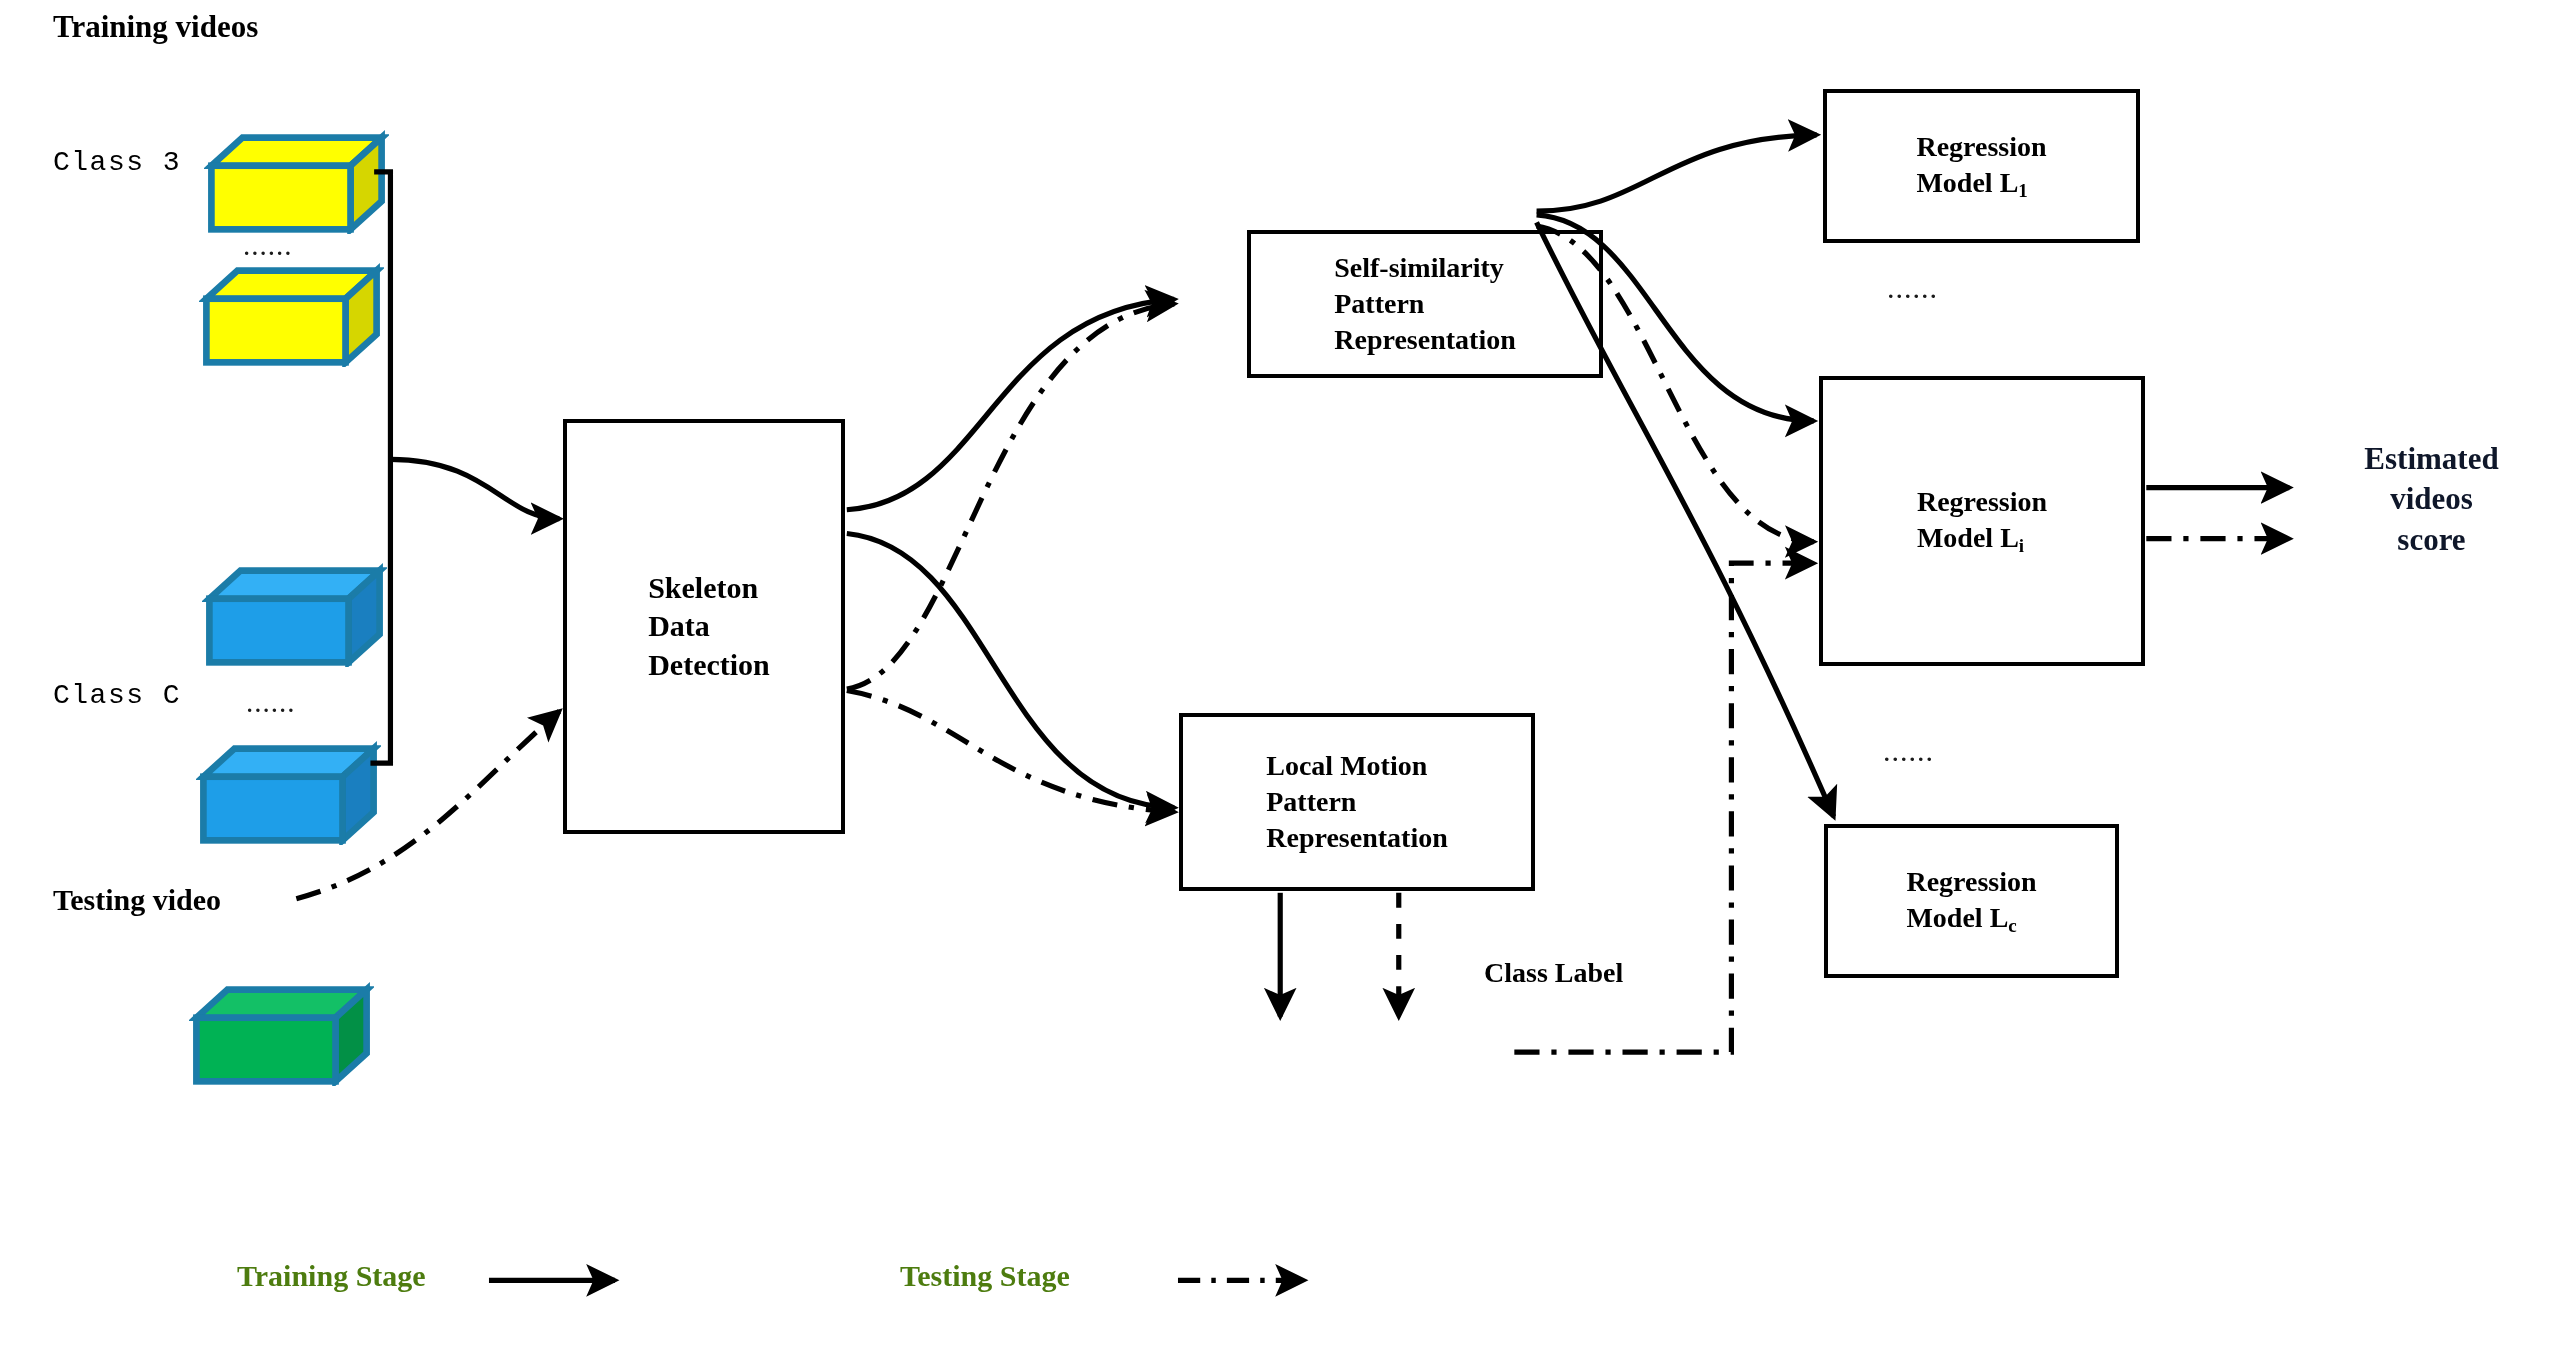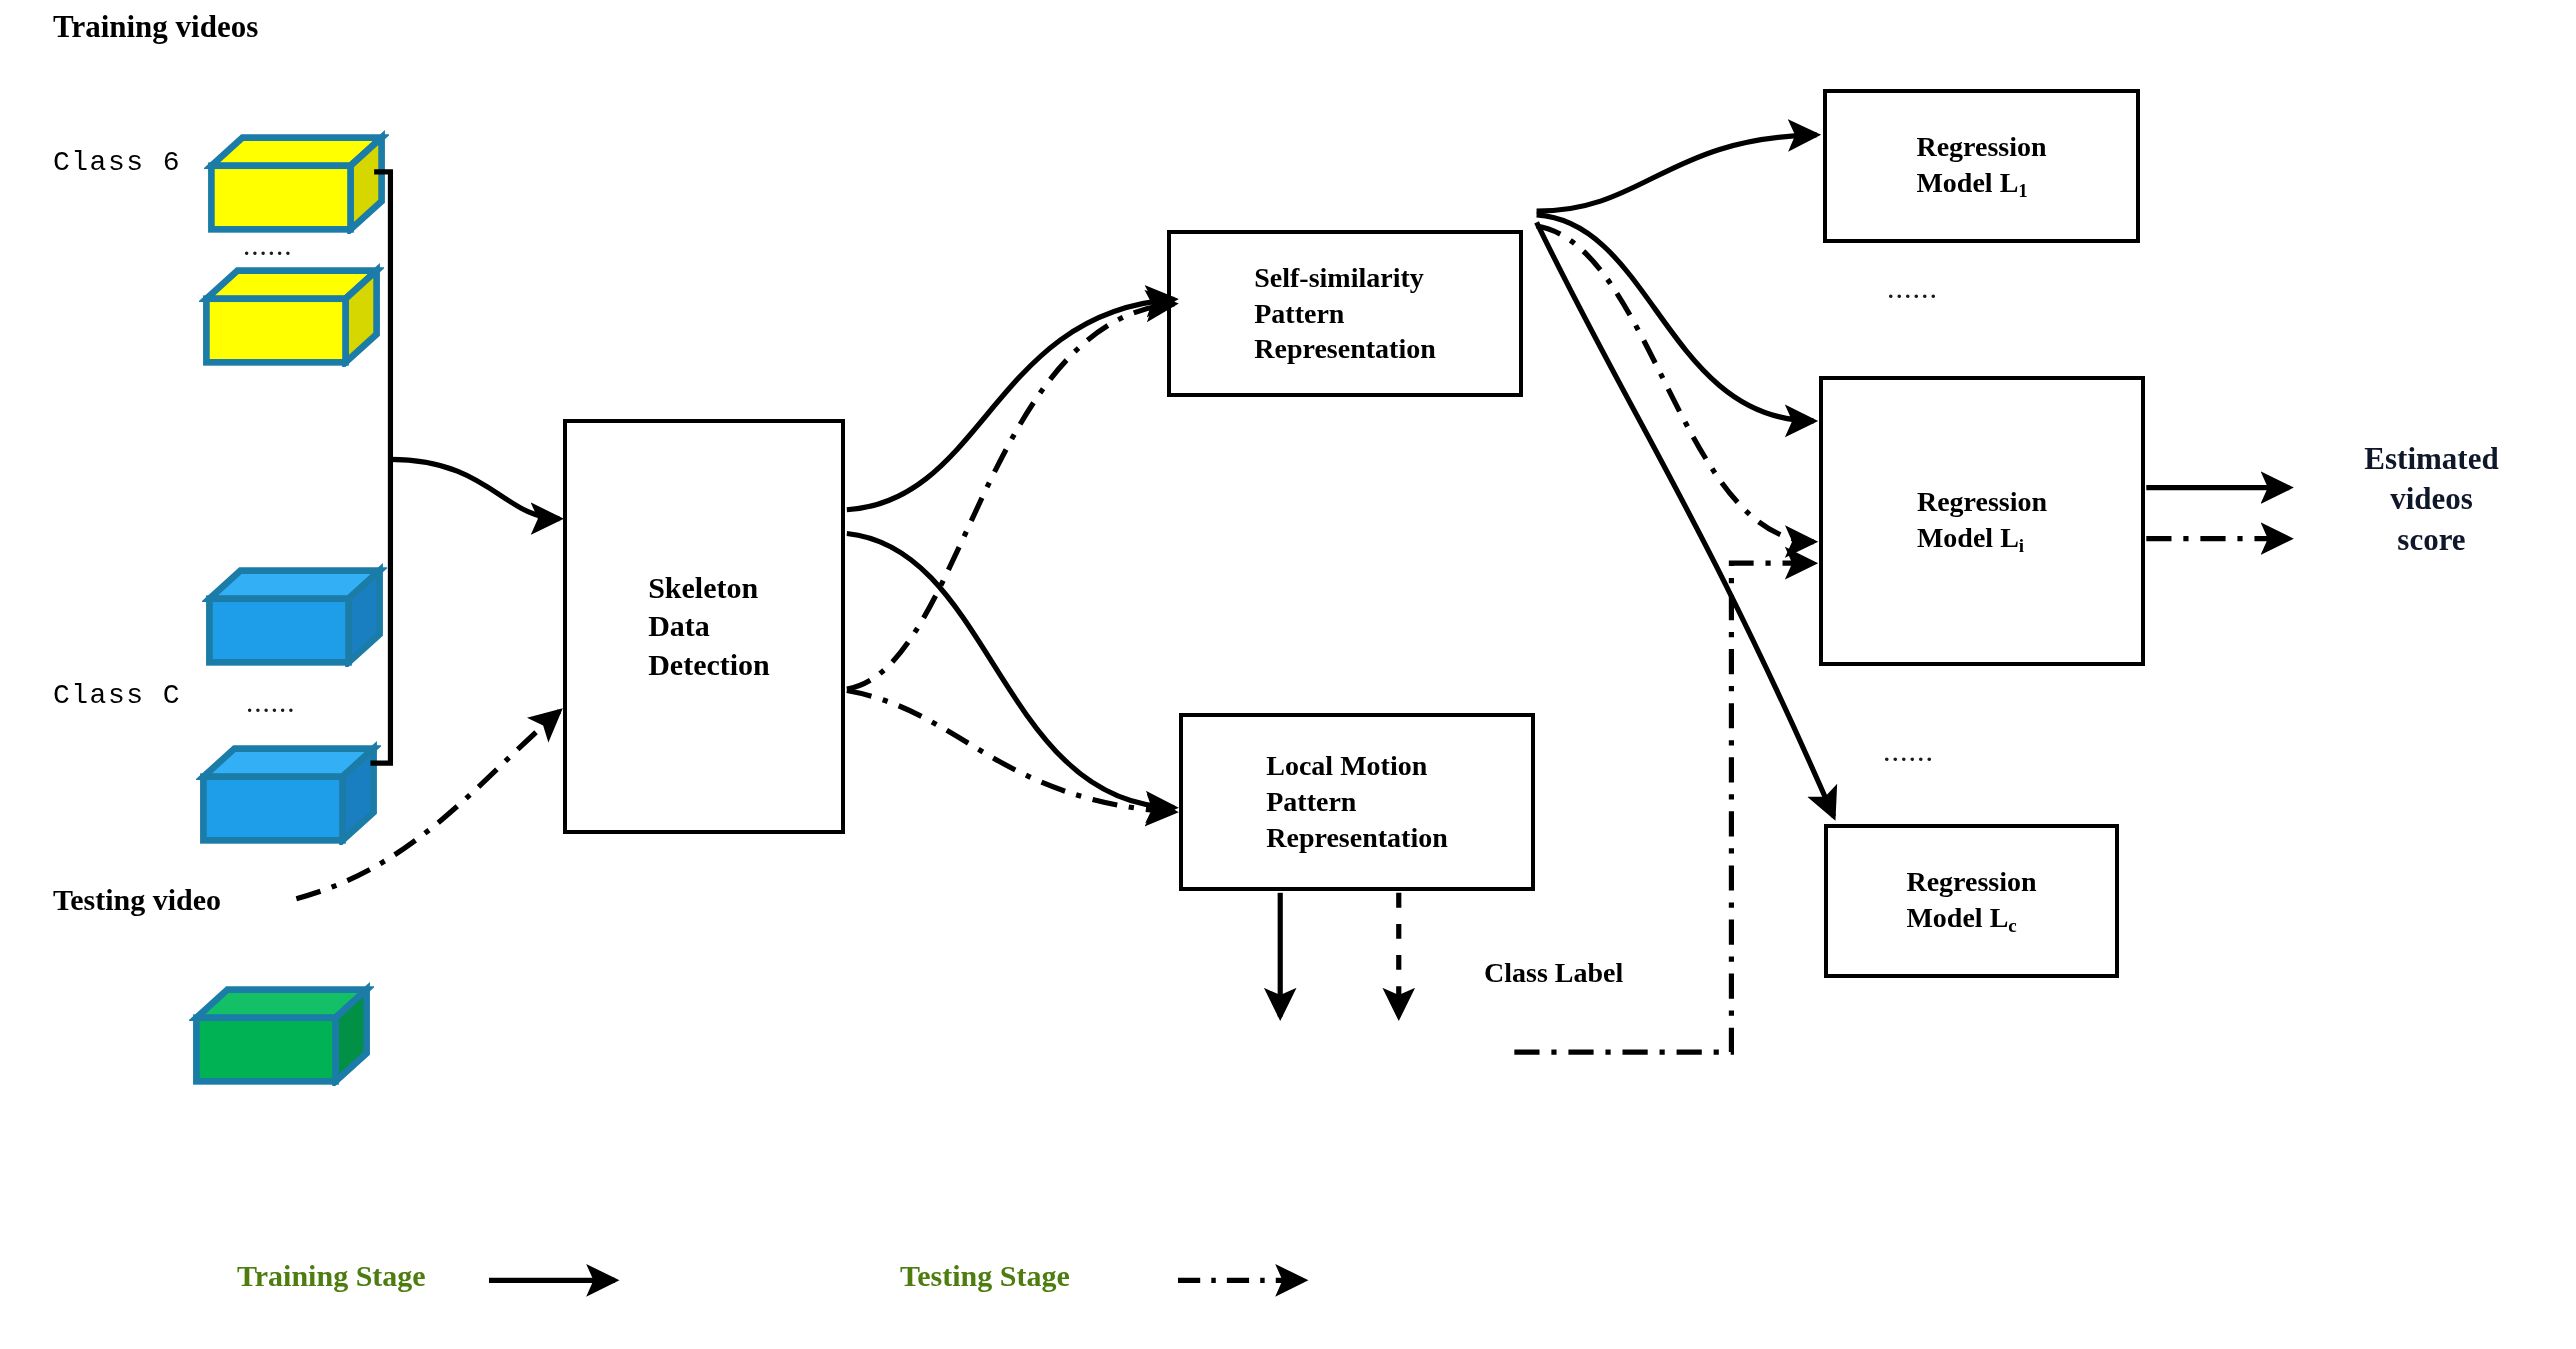--- a/index.html
+++ b/index.html
@@ -16,21 +16,21 @@
   .cube{position:absolute;}
   sub{font-size:0.68em;vertical-align:-0.28em;}
 </style>
 </head>
 <body>
 
 <div id="stage">
 
   <div class="lbl" style="left:53px;top:9px;font-size:31px;">Training videos</div>
 
-  <div class="lbl mono" style="left:53px;top:147px;font-size:28px;">Class 6</div>
+  <div class="lbl mono" style="left:53px;top:147px;font-size:28px;">Class 3</div>
 
   <div class="lbl mono" style="left:53px;top:680px;font-size:28px;">Class C</div>
 
   <div class="lbl" style="left:53px;top:883px;font-size:30px;">Testing video</div>
 
   <div class="dots" style="left:244px;top:236px;font-size:21px;">......</div>
   <div class="dots" style="left:247px;top:693px;font-size:21px;">......</div>
 
   <svg class="cube" style="left:204px;top:130px;" width="185" height="104" viewBox="0 0 250 140">
     <polygon points="10,48 52,10 240,10 198,48" fill="#ffff00" stroke="#1b7ca8" stroke-width="9"></polygon>
@@ -63,21 +63,21 @@
   </svg>
 
   <div class="blk" style="left:563px;top:419px;width:282px;height:415px;font-size:30px;padding-left:10px;">
     <div>
       <div>Skeleton</div>
       <div>Data</div>
       <div>Detection</div>
     </div>
   </div>
 
-  <div class="blk" style="left:1167px;top:230px;width:356px;height:167px;font-size:28px;">
+  <div class="blk" style="left:1247px;top:230px;width:356px;height:148px;font-size:28px;">
     <div>
       <div>Self-similarity</div>
       <div>Pattern</div>
       <div>Representation</div>
     </div>
   </div>
 
   <div class="blk" style="left:1179px;top:713px;width:356px;height:178px;font-size:28px;">
     <div>
       <div>Local Motion</div>

